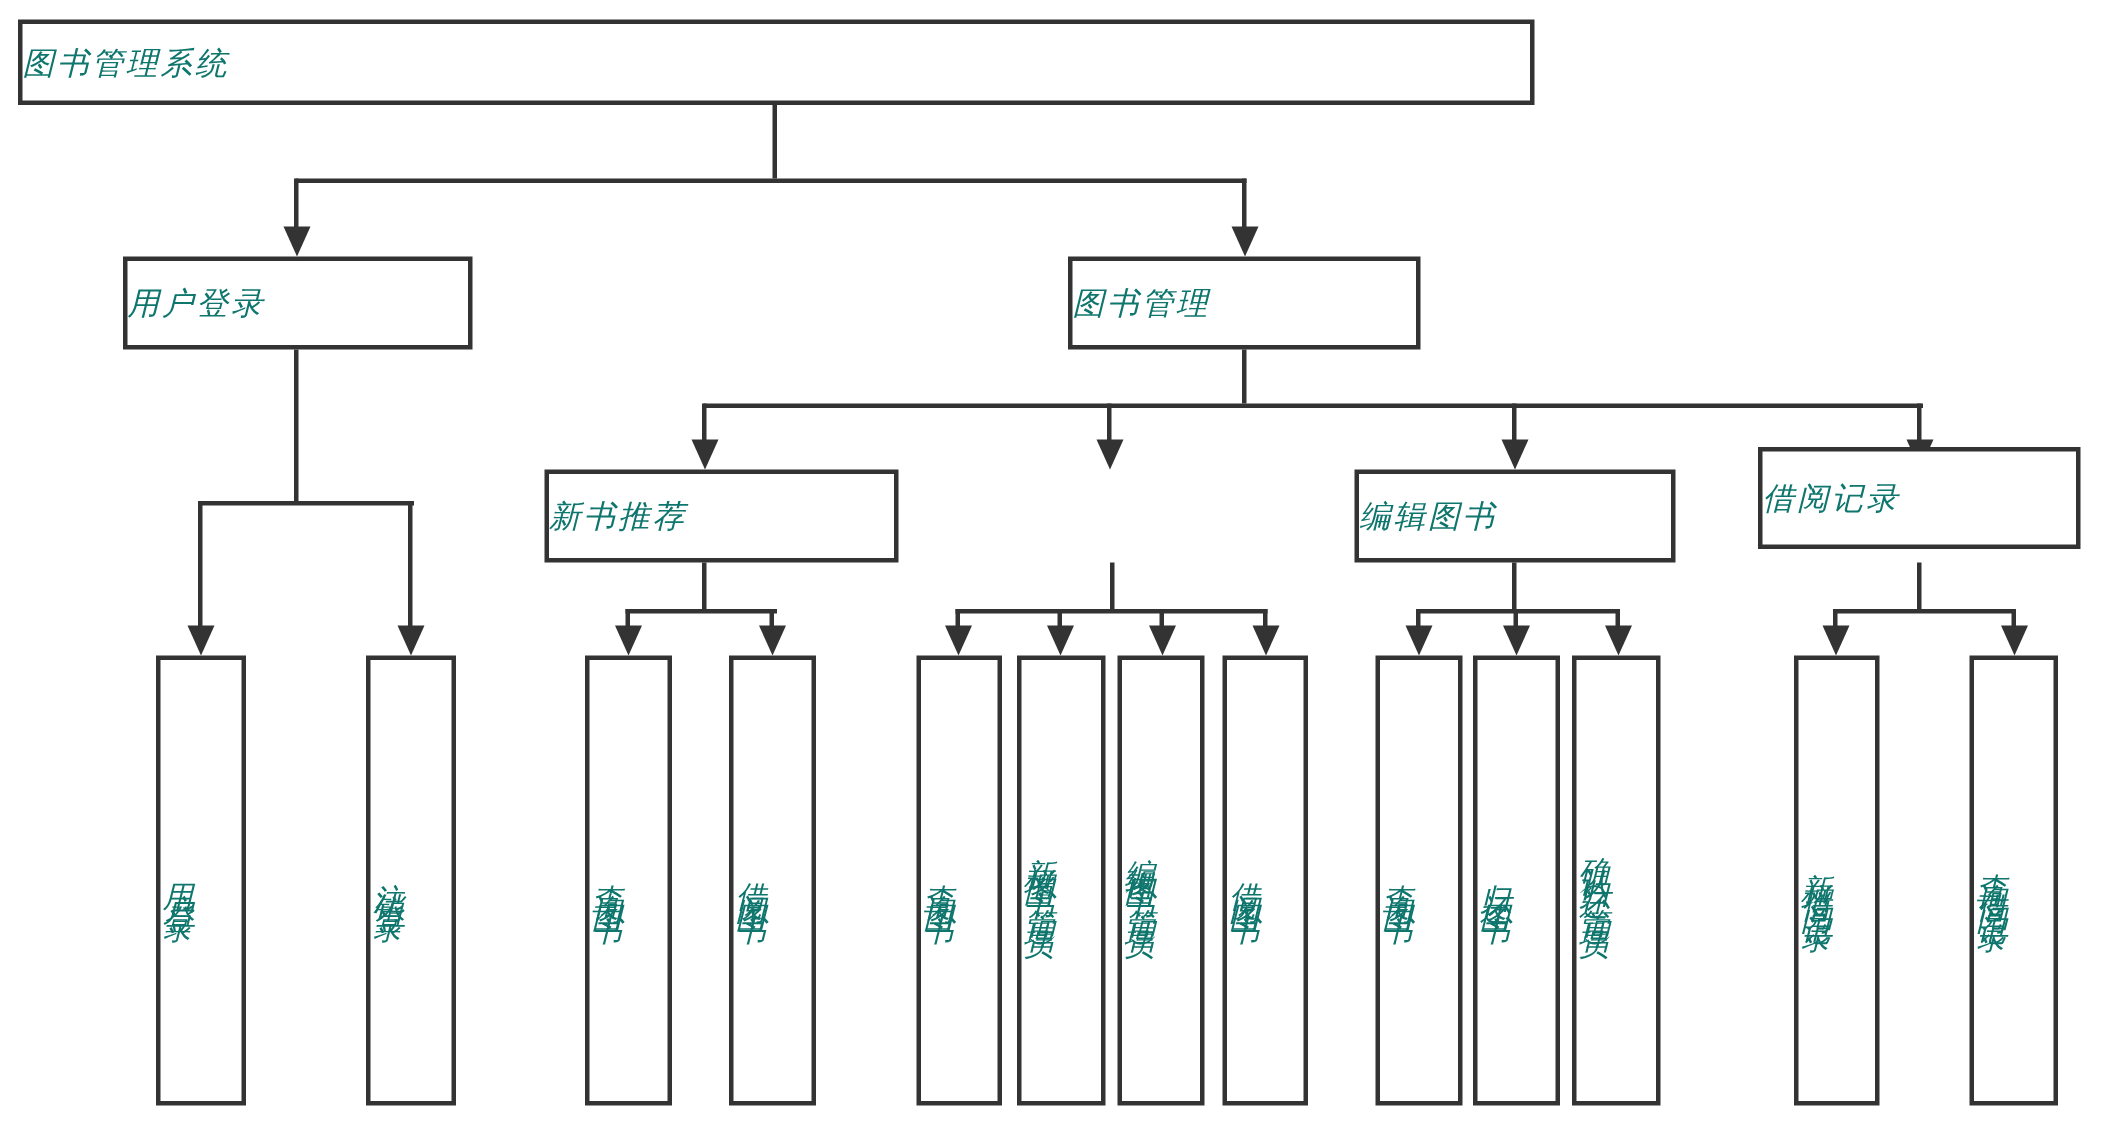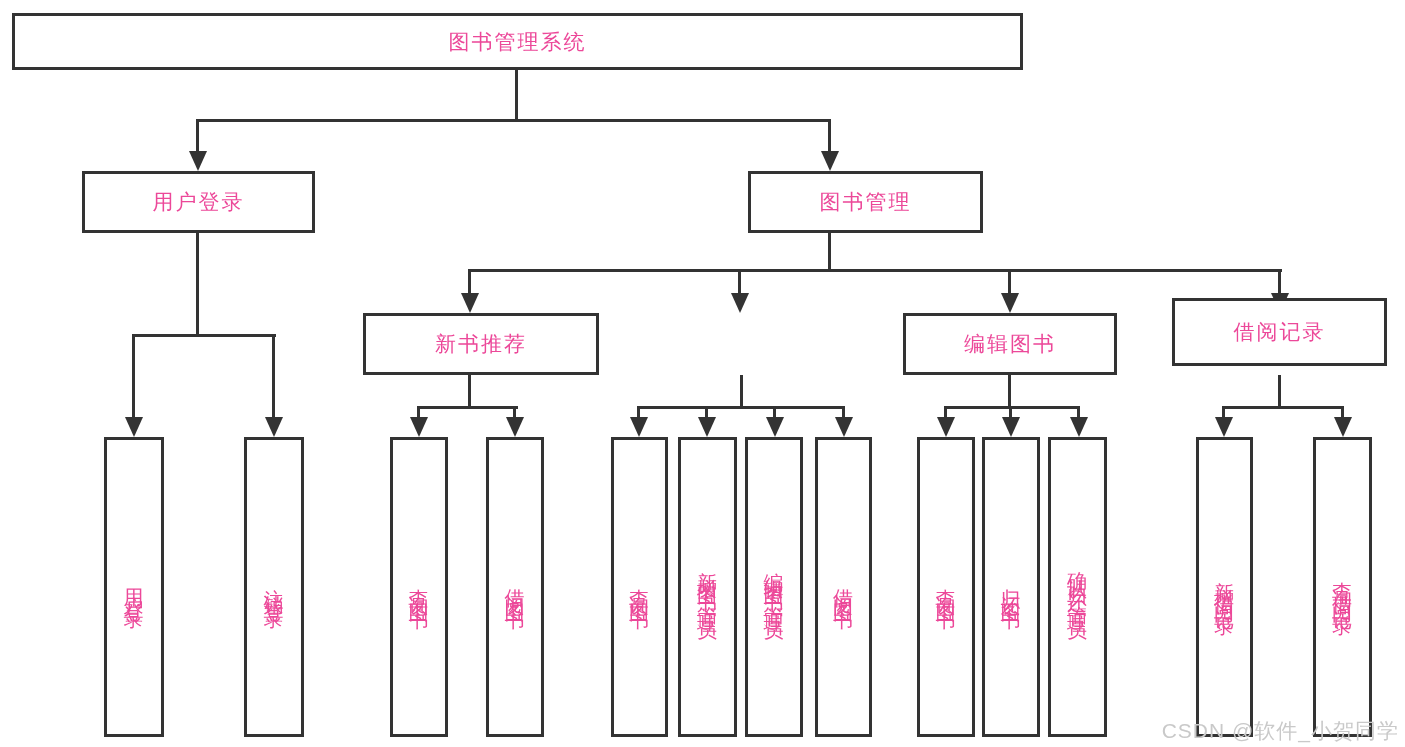--- a/index.html
+++ b/index.html
@@ -10,22 +10,22 @@
     font-family:"Liberation Sans","DejaVu Sans",sans-serif;
     overflow:hidden;
   }
   .box{
     position:absolute;
     box-sizing:border-box;
     border:3px solid #333333;
     background:#ffffff;
     display:flex;
     align-items:center;
-    justify-content:center;
-    color:#ec4899;
+    color:#0f766e;
+    font-style:italic;
   }
   .hbox{font-size:21px;letter-spacing:2px;}
   .vbox{font-size:20px;}
   .vbox .vtext{
     writing-mode:vertical-rl;
     text-orientation:mixed;
     letter-spacing:7px;
     line-height:1.1;
   }
   .vl{position:absolute;width:3px;background:#333333;}
@@ -58,21 +58,21 @@
   <div class="vl" style="left:515px;top:70px;height:49px;"></div>
   <div class="hl" style="left:197px;top:119px;width:634px;"></div>
   <div class="vl" style="left:196px;top:119px;height:36px;"></div>
   <div class="ah" style="left:189px;top:151px;"></div>
   <div class="vl" style="left:828px;top:119px;height:36px;"></div>
   <div class="ah" style="left:821px;top:151px;"></div>
 
   <div class="box hbox" style="left:82px;top:171px;width:233px;height:62px;">
     <span>用户登录</span>
   </div>
-  <div class="box hbox" style="left:712px;top:171px;width:235px;height:62px;margin-left:36px;">
+  <div class="box hbox" style="left:712px;top:171px;width:235px;height:62px;">
     <span>图书管理</span>
   </div>
 
   <div class="vl" style="left:196px;top:233px;height:101px;"></div>
   <div class="hl" style="left:133px;top:334px;width:143px;"></div>
   <div class="vl" style="left:132px;top:334px;height:85px;"></div>
   <div class="ah" style="left:125px;top:417px;"></div>
   <div class="vl" style="left:272px;top:334px;height:85px;"></div>
   <div class="ah" style="left:265px;top:417px;"></div>
 
@@ -168,15 +168,14 @@
     <span class="vtext">确认归还（管理员）</span>
   </div>
 
   <div class="box vbox" style="left:1196px;top:437px;width:57px;height:300px;">
     <span class="vtext">新增借阅记录</span>
   </div>
   <div class="box vbox" style="left:1313px;top:437px;width:59px;height:300px;">
     <span class="vtext">查询借阅记录</span>
   </div>
 
-  <div class="watermark">CSDN @软件_小贺同学</div>
 
 </div>
 
 </body></html>

